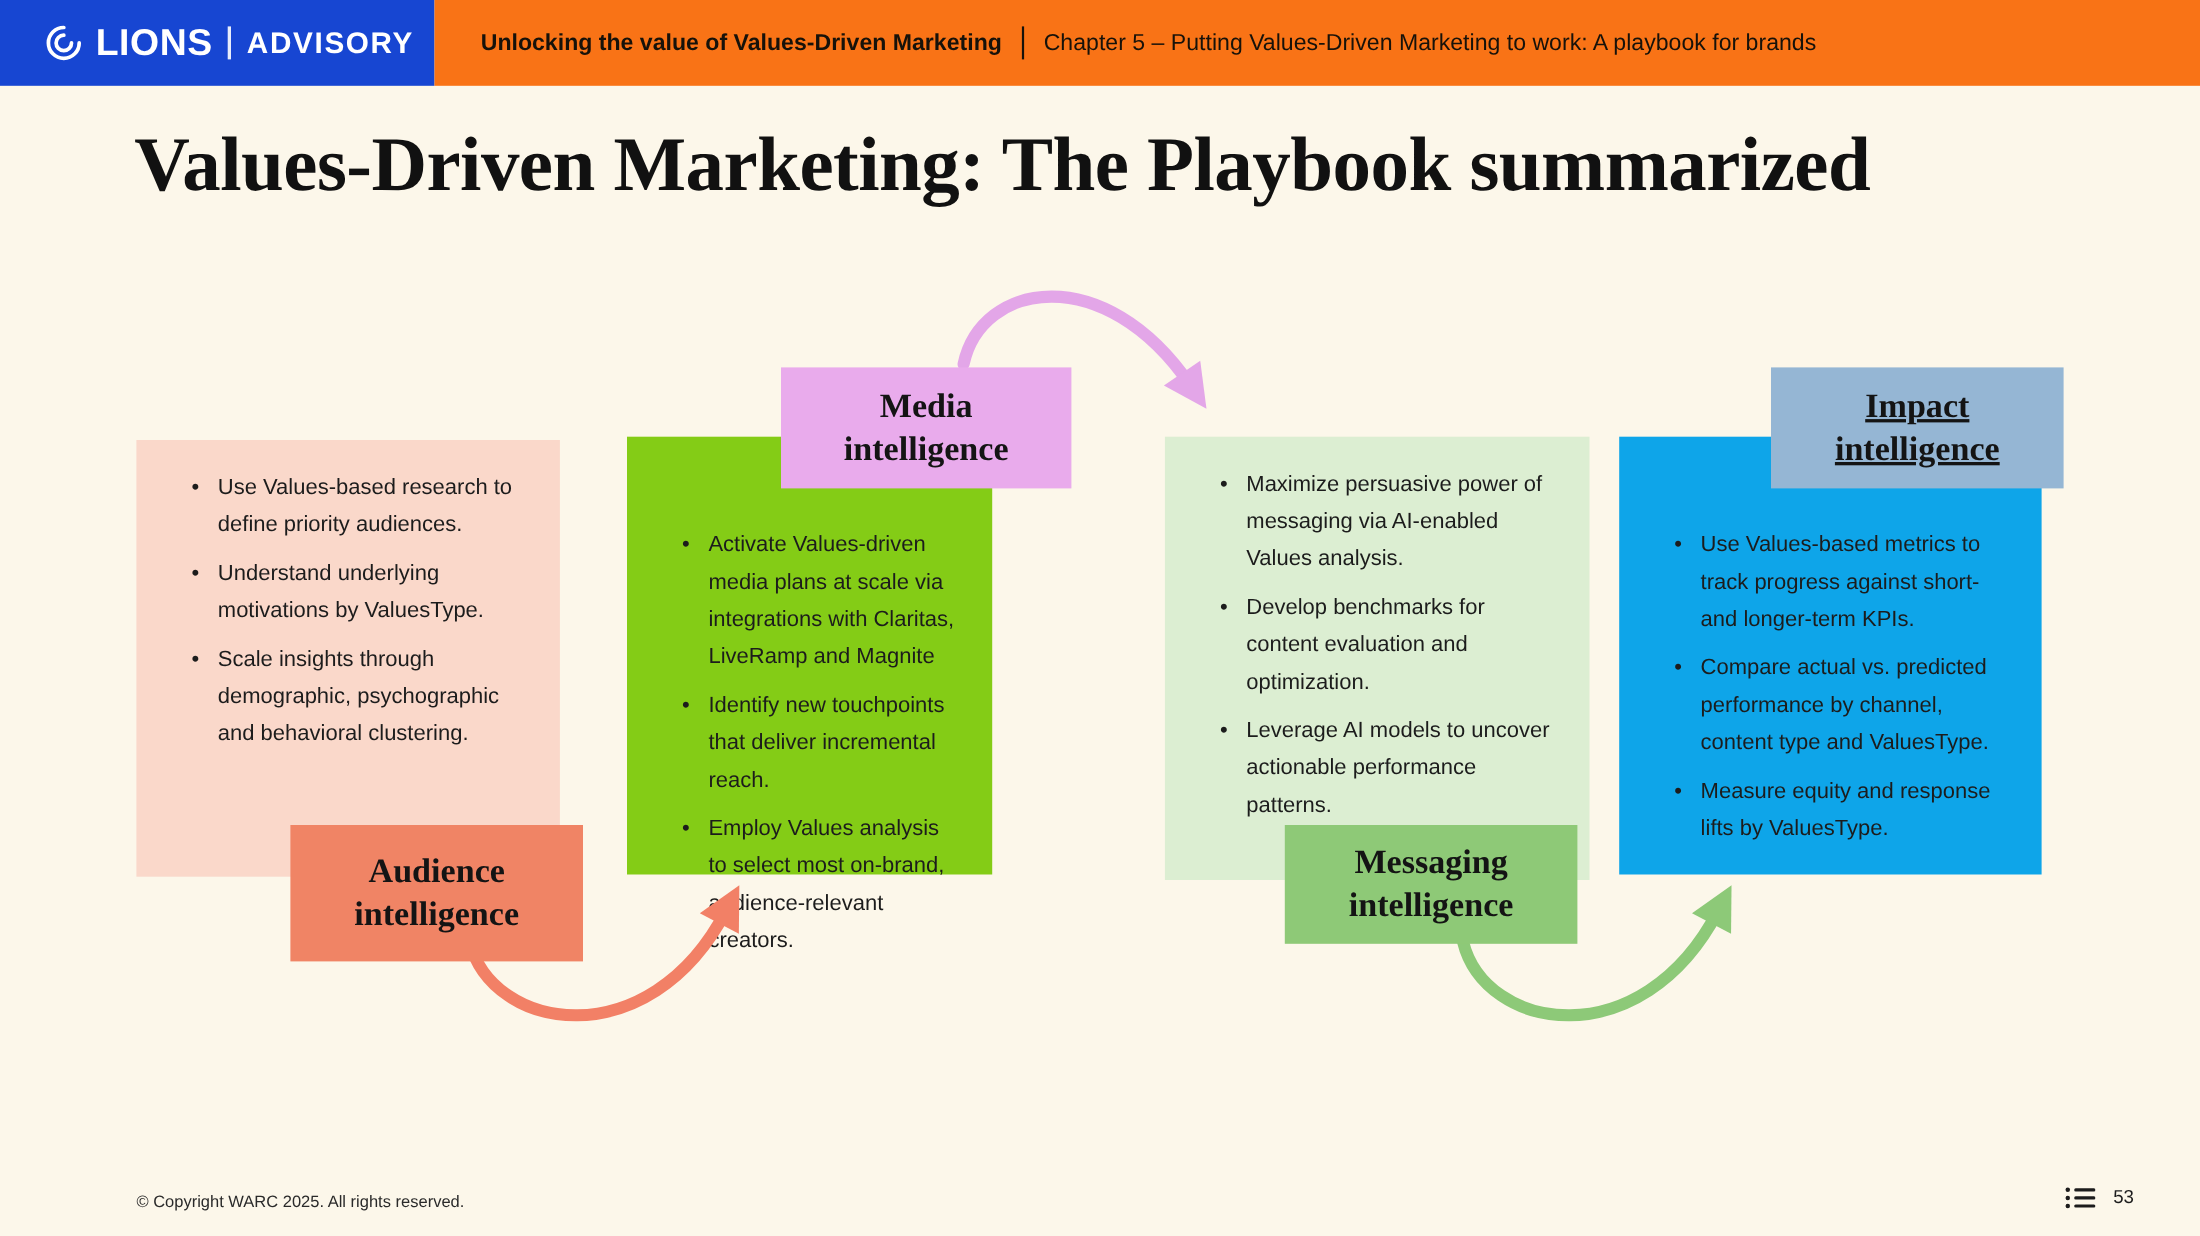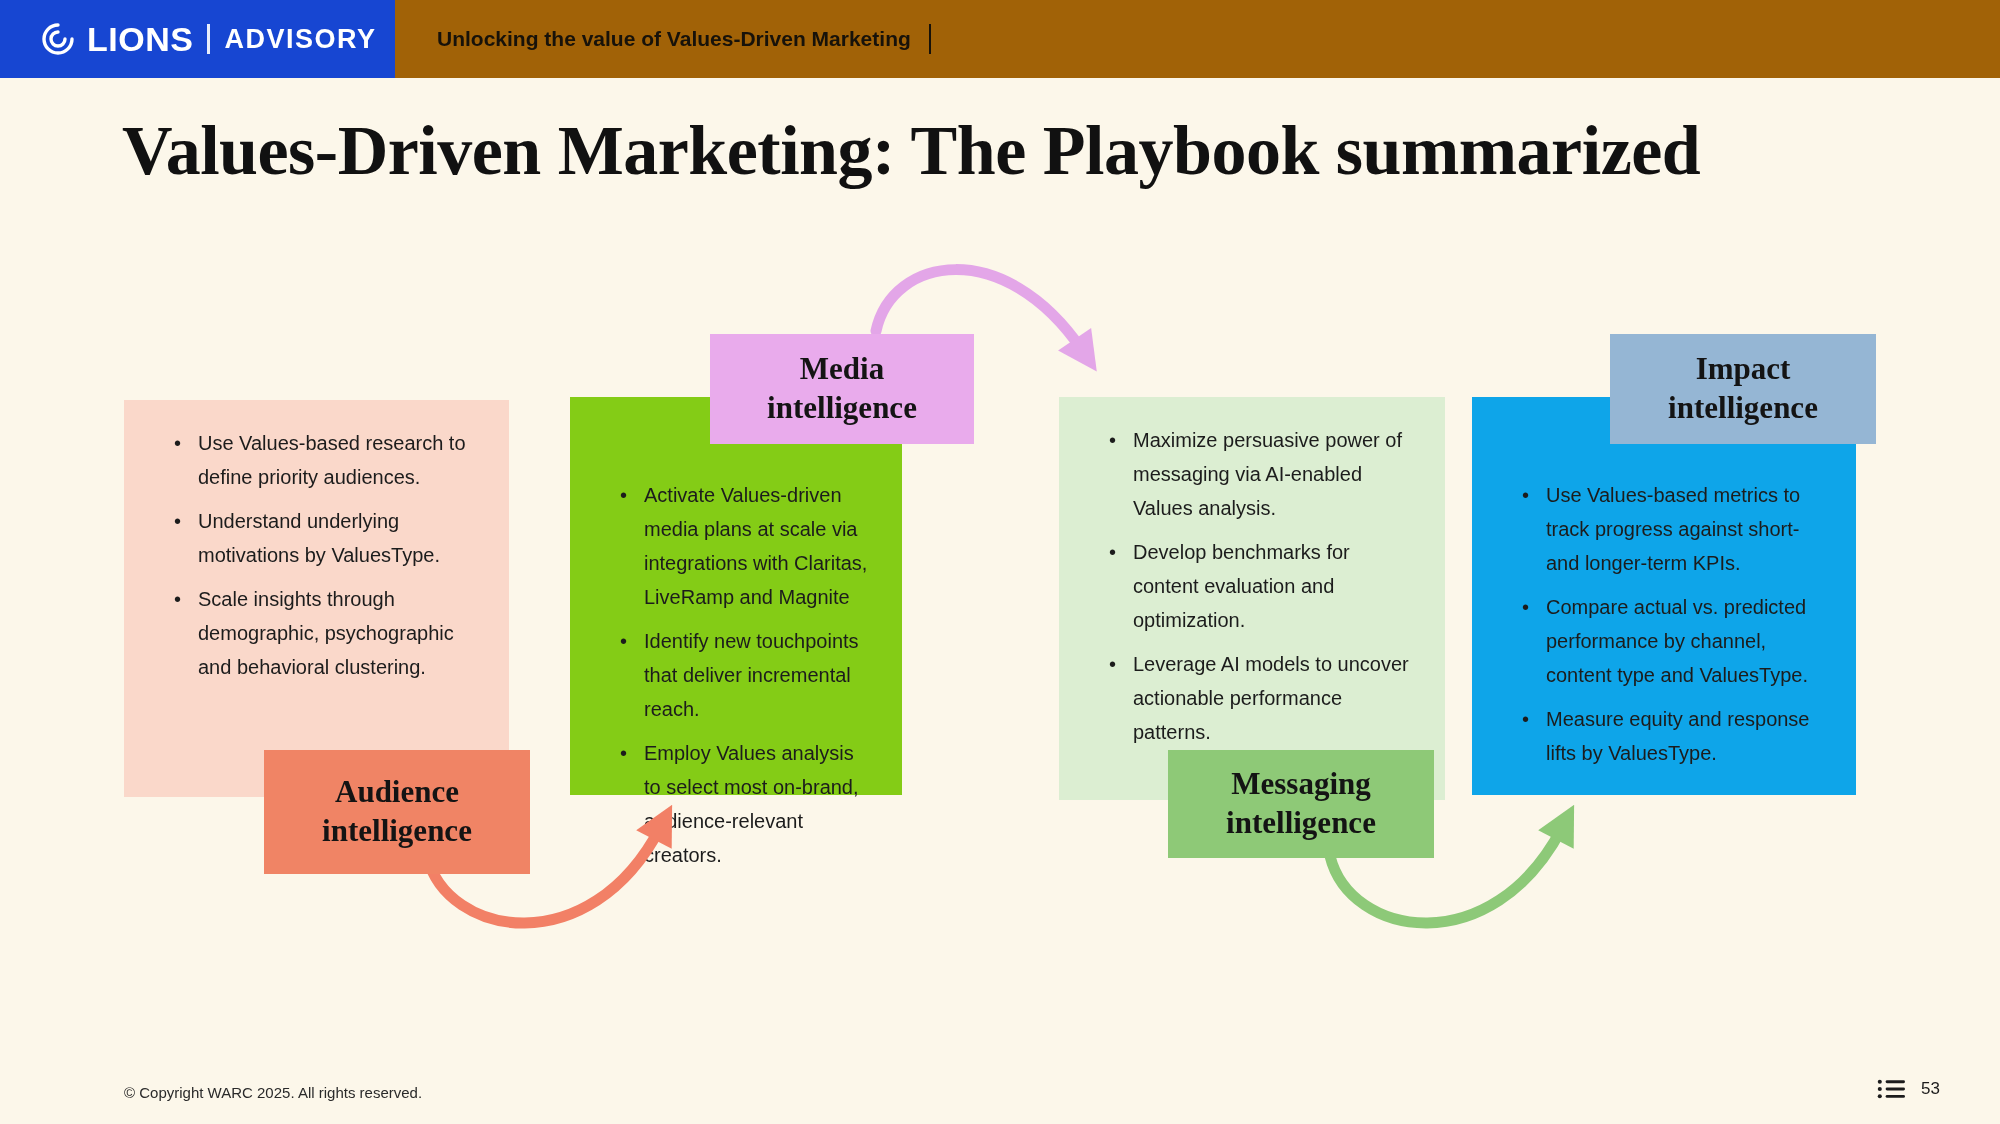--- a/index.html
+++ b/index.html
@@ -22,21 +22,21 @@
     padding-left: 40px; box-sizing: border-box;
     color: #FFFFFF;
   }
   .lion-icon { display: flex; align-items: center; margin-right: 11px; }
   .brand { font-size: 34px; font-weight: 800; letter-spacing: 0.5px; }
   .logo-divider { width: 3px; height: 30px; background: rgba(255,255,255,0.9); margin: 0 14px; }
   .division { font-size: 27px; font-weight: 700; letter-spacing: 1.5px; }
 
   .topbar-right {
     flex: 1;
-    background: #a16207;
+    background: #f97316;
     display: flex; align-items: center;
     padding-left: 42px; gap: 18px;
     color: #17120A;
   }
   .report-title { font-weight: 700; font-size: 21px; }
   .header-divider { width: 2px; height: 30px; background: #17120A; }
   .chapter-title { font-size: 21px; }
 
   
   .page-title {
@@ -64,21 +64,21 @@
   .tag {
     position: absolute; z-index: 3;
     display: flex; align-items: center; justify-content: center; text-align: center;
     font-family: "Liberation Serif", "DejaVu Serif", serif;
     font-weight: 700; font-size: 31px; line-height: 1.25; color: #141414;
     padding: 0 18px; box-sizing: border-box;
   }
   .tag-audience  { left: 264px;  top: 750px; width: 266px; height: 124px; background: #F08465; }
   .tag-media     { left: 710px;  top: 334px; width: 264px; height: 110px; background: #E9ABEC; }
   .tag-messaging { left: 1168px; top: 750px; width: 266px; height: 108px; background: #8EC977; }
-  .tag-impact    { left: 1610px; top: 334px; width: 266px; height: 110px; background: #95B6D4; }
+  .tag-impact    { left: 1610px; top: 334px; width: 266px; height: 110px; background: #95B6D4; text-decoration: underline; }
 
   
   .arrows { position: absolute; left: 0; top: 0; width: 2000px; height: 1124px; pointer-events: none; z-index: 2; }
 
   
   .footer-copyright {
     position: absolute; left: 124px; top: 1084px;
     font-size: 15px; color: #2A2A2A;
   }
   .pagenav {
@@ -101,20 +101,21 @@
           <path d="M18 11 a7 7 0 1 0 7 7" fill="none" stroke="#FFFFFF" stroke-width="3.4" stroke-linecap="round"></path>
         </svg>
       </span>
       <span class="brand">LIONS</span>
       <span class="logo-divider"></span>
       <span class="division">ADVISORY</span>
     </div>
     <div class="topbar-right">
       <span class="report-title">Unlocking the value of Values-Driven Marketing</span>
       <span class="header-divider"></span>
+      <span class="chapter-title">Chapter 5 – Putting Values-Driven Marketing to work: A playbook for brands</span>
     </div>
   </header>
 
   <h1 class="page-title">Values-Driven Marketing: The Playbook summarized</h1>
 
   <svg class="arrows" viewBox="0 0 2000 1124">
     <defs>
       <marker id="head-salmon" viewBox="0 0 6 6" markerWidth="4.2" markerHeight="4.2" refX="2" refY="3" orient="auto">
         <path d="M0.3,0.4 L5.4,3 L0.3,5.6 Z" fill="#F28066"></path>
       </marker>

